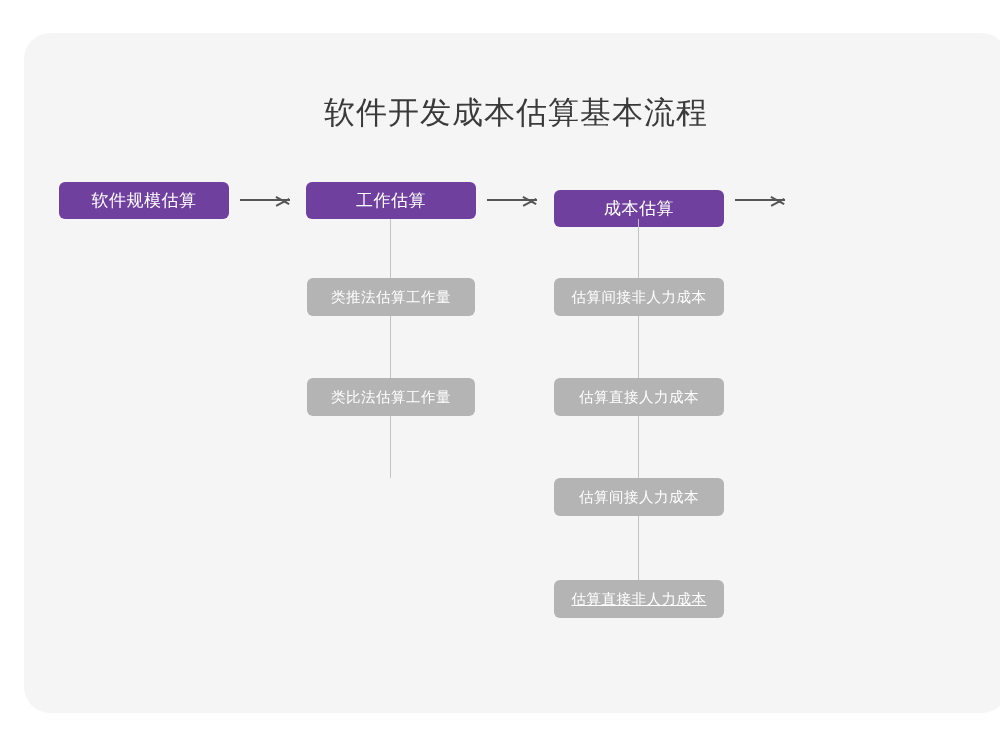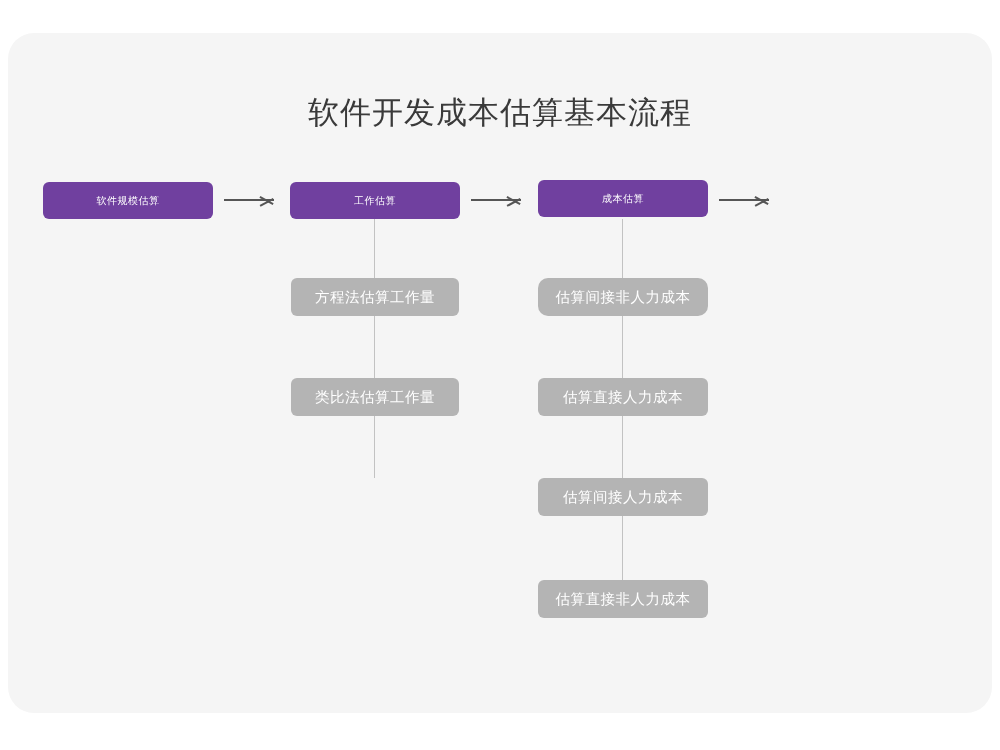--- a/index.html
+++ b/index.html
@@ -10,20 +10,21 @@
     height: 750px;
     overflow: hidden;
     font-family: "Liberation Sans", "DejaVu Sans", sans-serif;
   }
 
   #canvas {
     position: relative;
     width: 928px;
     height: 750px;
     background: #ffffff;
+    margin-left: 16px;
   }
 
   
   #card {
     position: absolute;
     left: 8px;
     top: 33px;
     width: 984px;
     height: 680px;
     background: #f5f5f5;
@@ -52,21 +53,21 @@
     align-items: center;
     justify-content: center;
     border-radius: 6px;
     color: #ffffff;
     white-space: nowrap;
     letter-spacing: 0.5px;
   }
 
   .node.primary {
     background: #70409f;
-    font-size: 10px;
+    font-size: 17px;
     height: 37px;
   }
 
   .node.sub {
     background: #b4b4b4;
     font-size: 14.5px;
     height: 38px;
   }
 
   
@@ -134,43 +135,43 @@
     <span class="head"></span>
   </div>
 
   <div class="node primary" style="left:290px; top:182px; width:170px;text-align:center;">工作估算</div>
 
   <div class="arrow" style="left:471px;">
     <span class="shaft"></span>
     <span class="head"></span>
   </div>
 
-  <div class="node primary" style="left:538px; top:180px; width:170px;">成本估算</div>
+  <div class="node primary" style="left:538px; top:190px; width:170px;">成本估算</div>
 
   <div class="arrow" style="left:719px;">
     <span class="shaft"></span>
     <span class="head"></span>
   </div>
 
 
   <div class="connector" style="left:374px; top:219px; height:59px;"></div>
   <div class="connector" style="left:374px; top:316px; height:62px;"></div>
   <div class="connector" style="left:374px; top:416px; height:62px;"></div>
 
-  <div class="node sub" style="left:291px; top:278px; width:168px;">方程法估算工作量</div>
+  <div class="node sub" style="left:291px; top:278px; width:168px;">类推法估算工作量</div>
 
   <div class="node sub" style="left:291px; top:378px; width:168px;">类比法估算工作量</div>
 
 
   <div class="connector" style="left:622px; top:219px; height:59px;"></div>
   <div class="connector" style="left:622px; top:316px; height:62px;"></div>
   <div class="connector" style="left:622px; top:416px; height:62px;"></div>
   <div class="connector" style="left:622px; top:516px; height:64px;"></div>
 
-  <div class="node sub" style="left:538px; top:278px; width:170px;border-radius:10px;">估算间接非人力成本</div>
+  <div class="node sub" style="left:538px; top:278px; width:170px;">估算间接非人力成本</div>
 
   <div class="node sub" style="left:538px; top:378px; width:170px;">估算直接人力成本</div>
 
   <div class="node sub" style="left:538px; top:478px; width:170px;">估算间接人力成本</div>
 
-  <div class="node sub" style="left:538px; top:580px; width:170px;">估算直接非人力成本</div>
+  <div class="node sub" style="left:538px; top:580px; width:170px;text-decoration:underline;">估算直接非人力成本</div>
 
 </div>
 
 </body></html>

